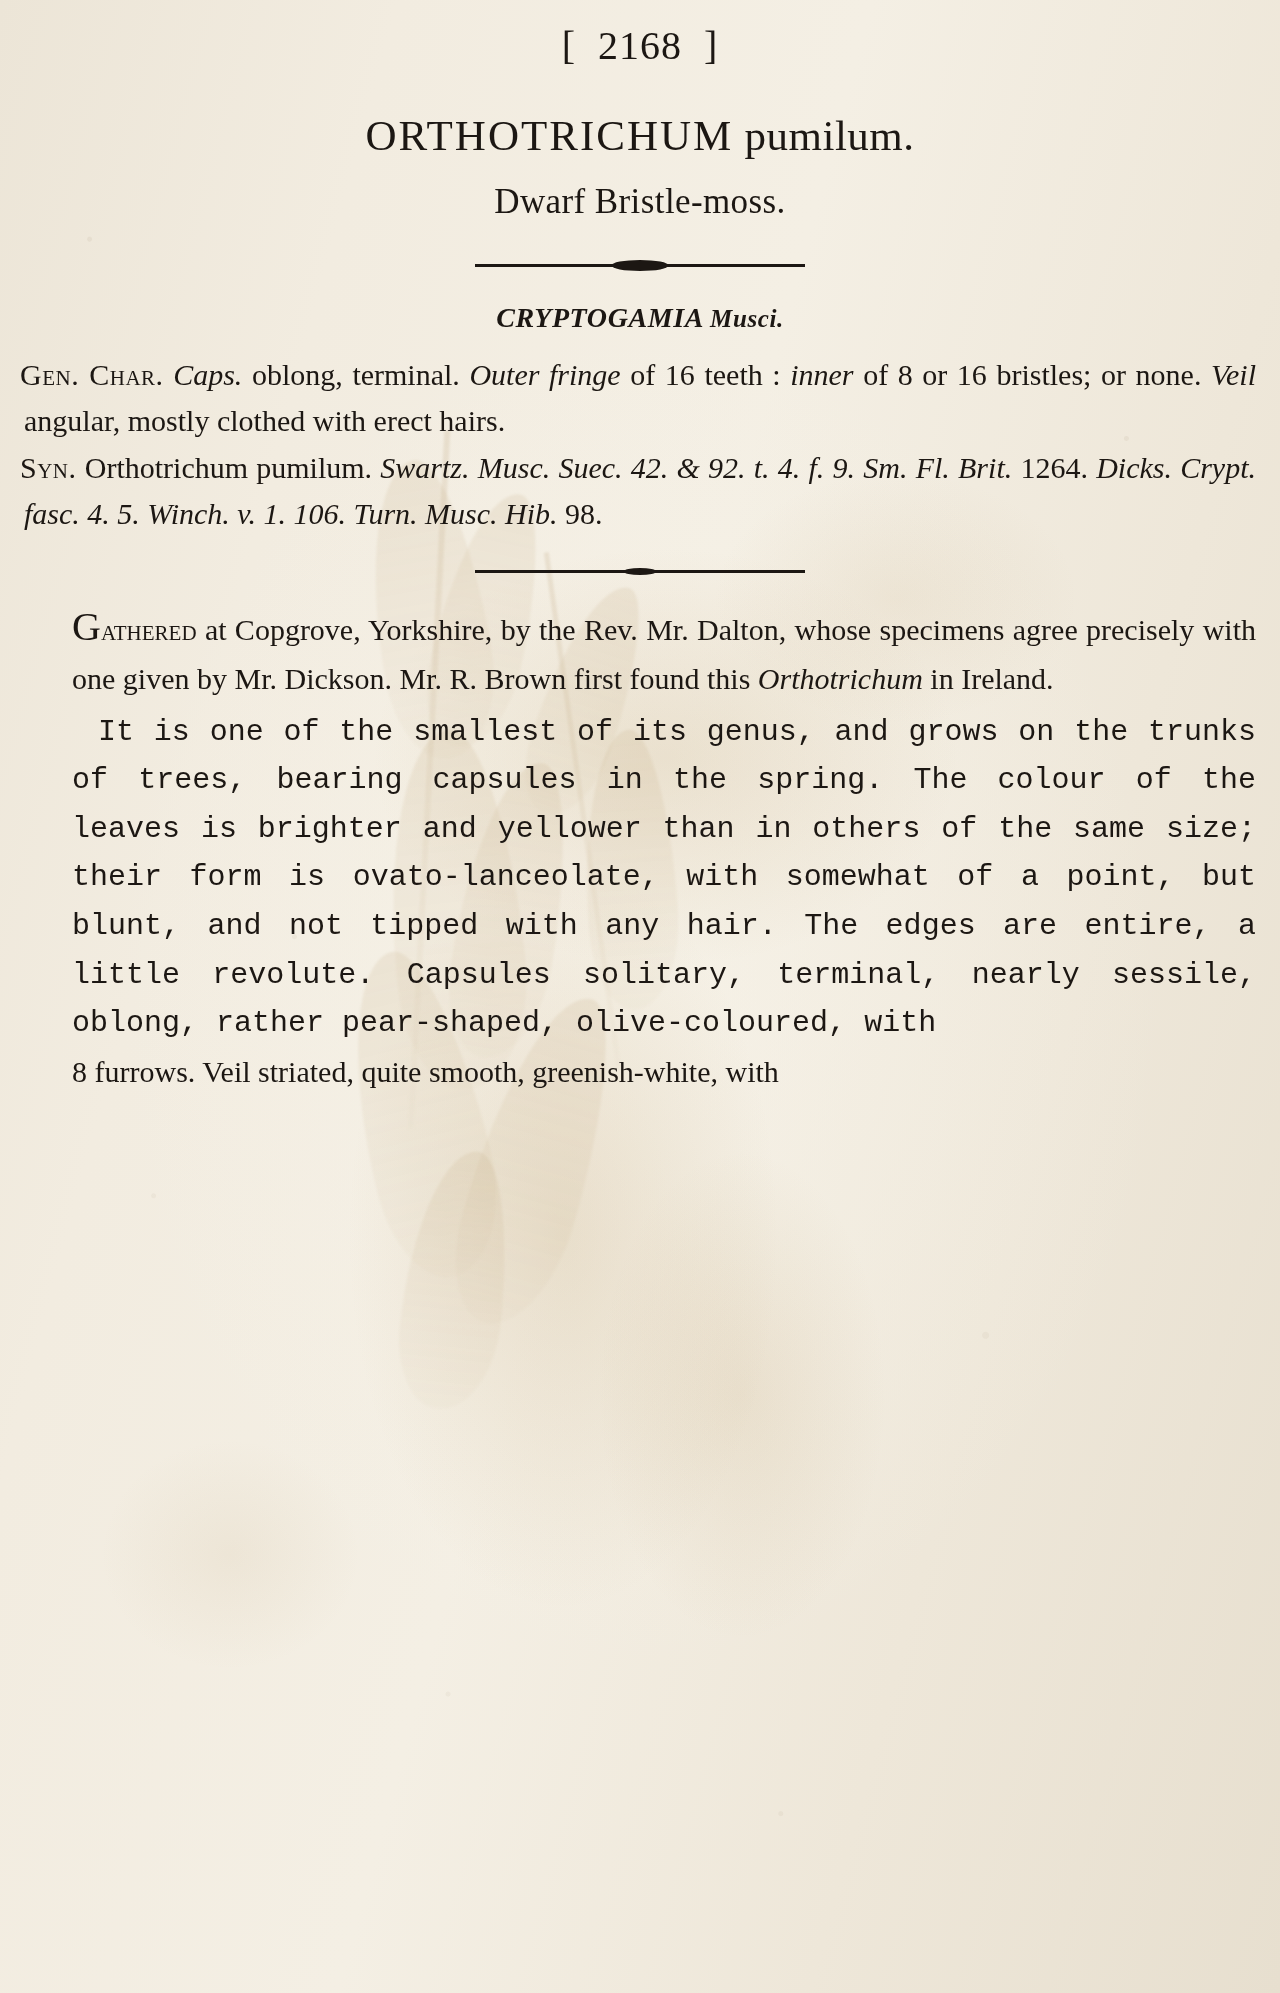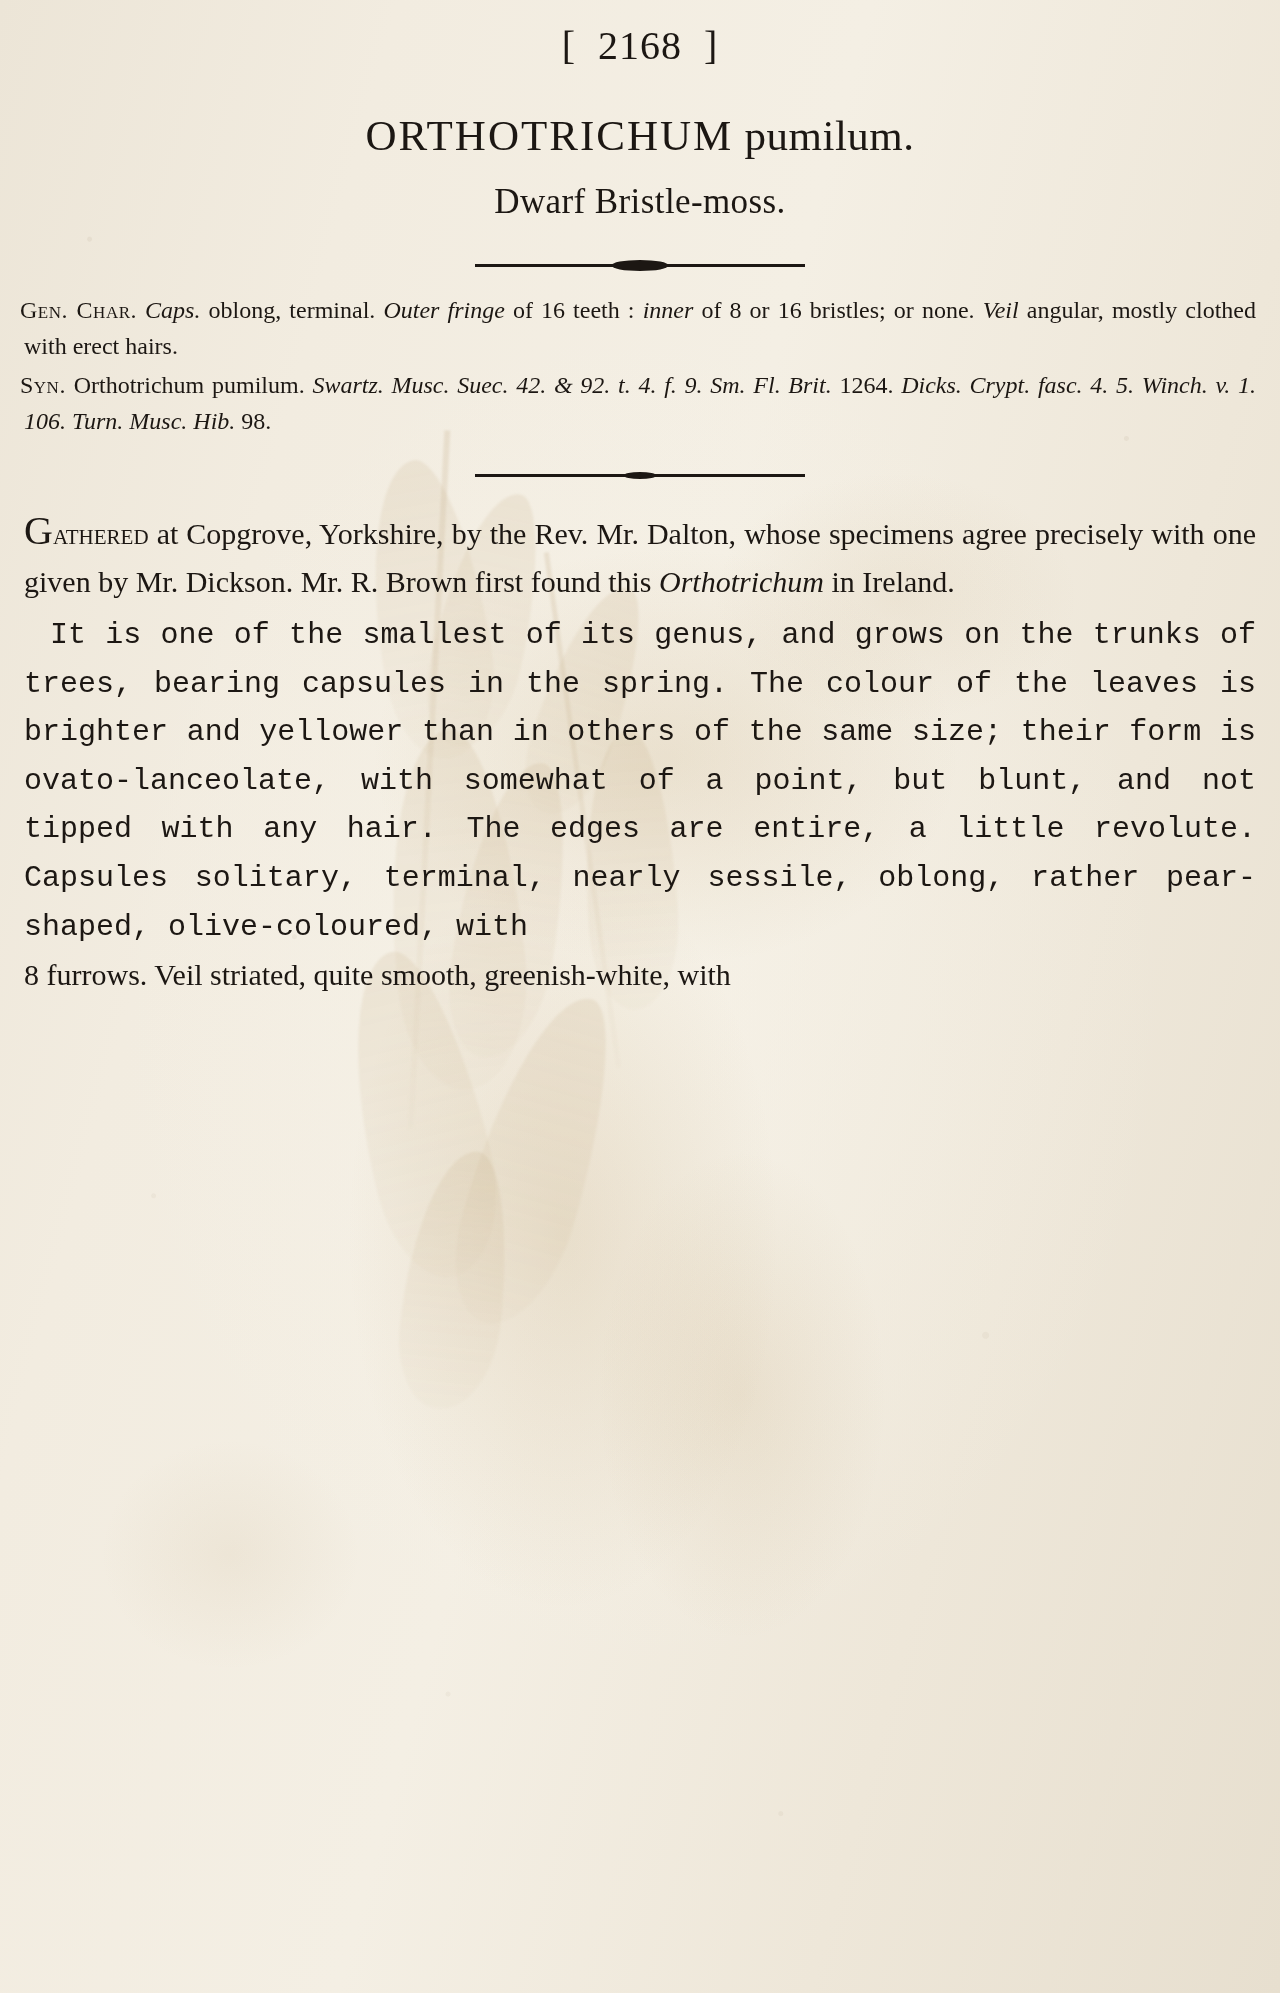--- a/index.html
+++ b/index.html
@@ -127,41 +127,42 @@
     text-align: center;
     font-size: 28px;
     font-style: italic;
     font-weight: bold;
     margin-top: 28px;
     letter-spacing: 0.6px;
   }
   .order-line .musci { font-size: 25px; }
 
   .char-block {
-    font-size: 24px;
+    font-size: 30px;
     line-height: 1.52;
     margin-top: 18px;
     text-align: justify;
   }
   .char-block p {
     margin: 0 0 2px 0;
     text-indent: -4px;
     padding-left: 0;
   }
   .char-block .lead {
     font-variant: small-caps;
     letter-spacing: 0.5px;
   }
   .char-block i { font-style: italic; }
 
   .body-text {
     font-size: 30px;
     line-height: 1.62;
     margin-top: 26px;
     text-align: justify;
+    margin-left: 48px;
   }
   .body-text p { margin: 0; }
   .body-text p.first .dropcap {
     font-size: 40px;
     line-height: 1;
   }
   .body-text p.para-indent { text-indent: 26px; margin-top: 4px; font-family: Liberation Mono, monospace; }
   .body-text i { font-style: italic; }
   .smallcaps { font-variant: small-caps; }
   .clip-last { overflow: hidden; }
@@ -187,20 +188,21 @@
   <div class="content">
 
     <div class="plate-number">[  2168  ]</div>
 
     <div class="species-name"><span class="genus">ORTHOTRICHUM</span><span> pumilum.</span></div>
 
     <div class="common-name">Dwarf Bristle-moss.</div>
 
     <div class="rule"></div>
 
+    <div class="order-line"><span>CRYPTOGAMIA</span> <span class="musci">Musci.</span></div>
 
     <div class="char-block">
       <p>
         <span class="lead">Gen. Char.</span>
         <i>Caps.</i><span> oblong, terminal. </span><i>Outer fringe</i><span> of 16 teeth : </span><i>inner</i><span> of 8 or 16 bristles; or none. </span><i>Veil</i><span> angular, mostly clothed with erect hairs.</span>
       </p>
       <p>
         <span class="lead">Syn.</span>
         <span>Orthotrichum pumilum. </span><i>Swartz. Musc. Suec. 42. &amp; 92. t. 4. f. 9. Sm. Fl. Brit.</i><span> 1264. </span><i>Dicks. Crypt. fasc. 4. 5. Winch. v. 1. 106. Turn. Musc. Hib.</i><span> 98.</span>
       </p>

